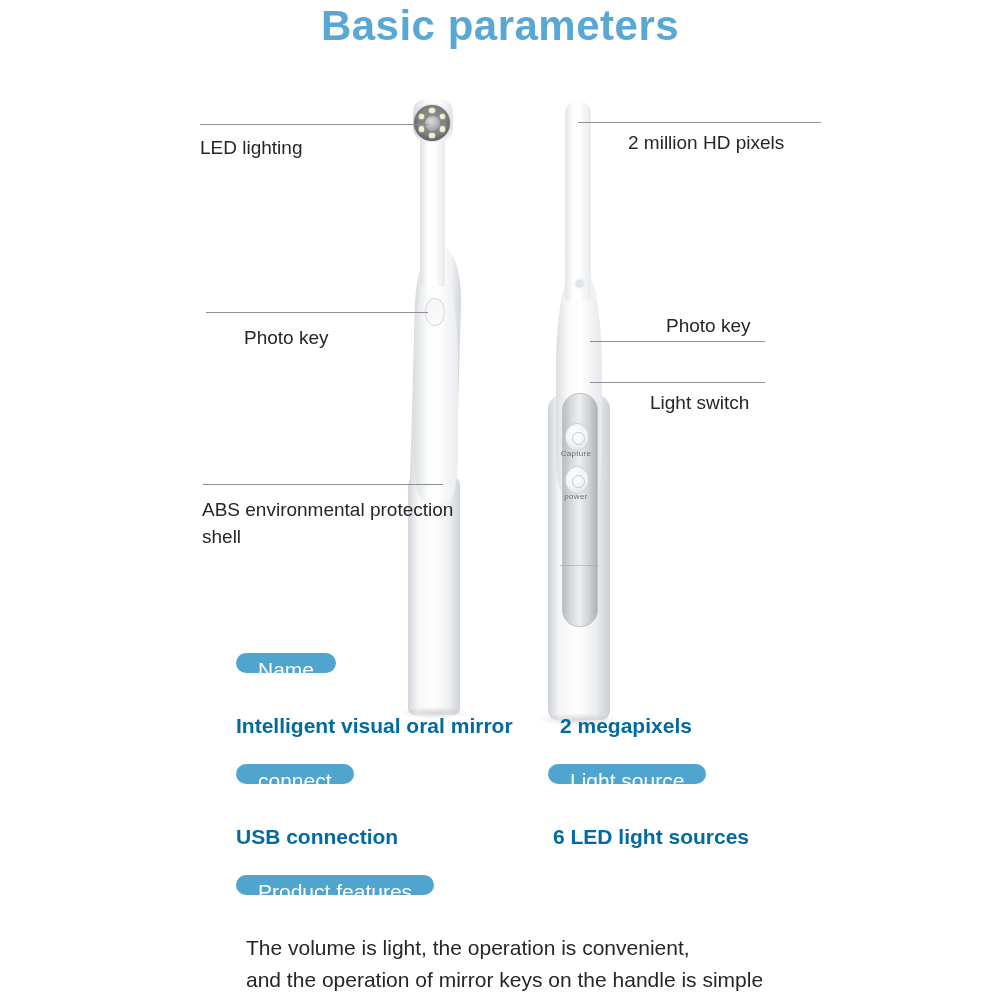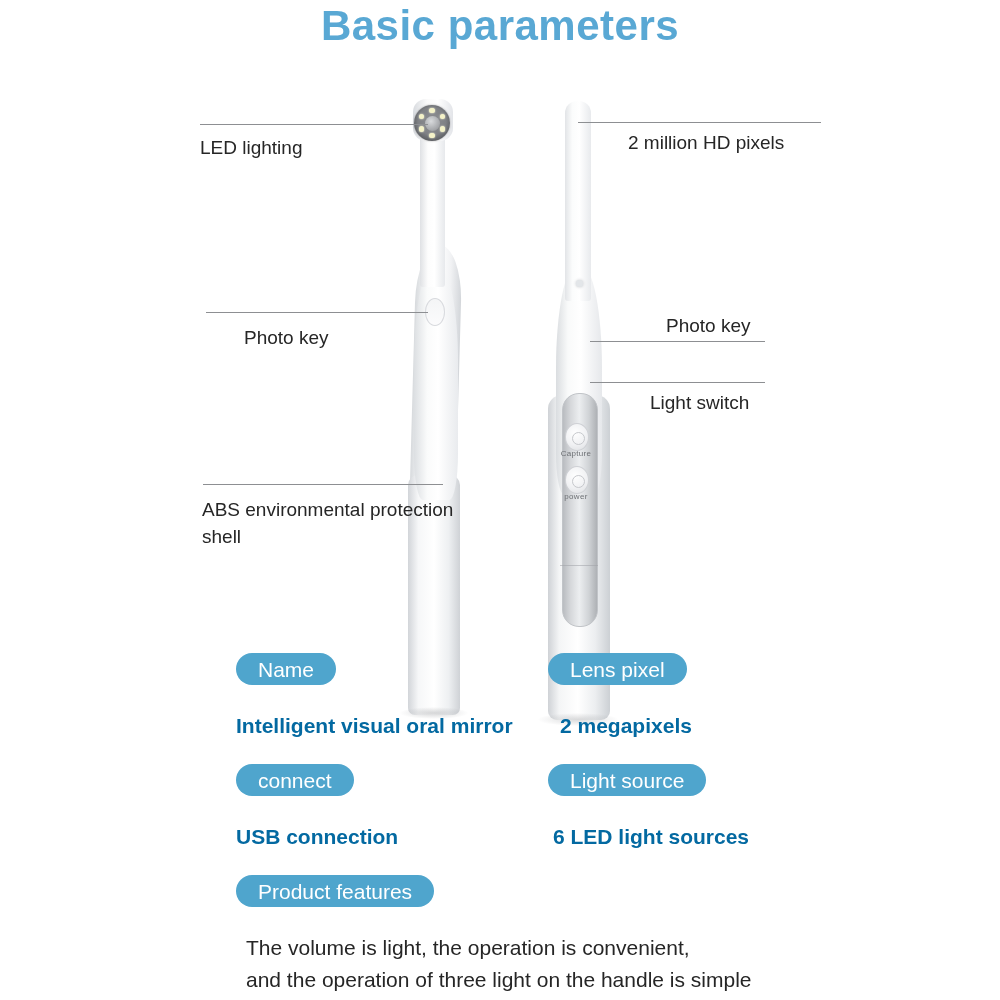--- a/index.html
+++ b/index.html
@@ -257,21 +257,21 @@
   }
 
   
   .pill {
     position: absolute;
     display: inline-block;
     background: #4fa5cd;
     color: #ffffff;
     font-size: 21px;
     line-height: 34px;
-    height: 32px;
+    height: 20px;
     padding: 0 22px;
     border-radius: 18px;
     white-space: nowrap;
   }
   .spec-value {
     position: absolute;
     font-size: 21px;
     color: #0369a1;
     white-space: nowrap;
     font-weight: bold;
@@ -349,26 +349,25 @@
 
   <div class="callout" style="left:628px; top:129px;">2 million HD pixels</div>
 
   <div class="callout" style="left:666px; top:312px;">Photo key</div>
 
   <div class="callout" style="left:650px; top:389px;">Light switch</div>
 
   <div class="pill" style="left:236px; top:653px;">Name</div>
   <div class="spec-value" style="left:236px; top:714px;">Intelligent visual oral mirror</div>
 
-  <div class="pill" style="left:548px; top:653px;">Lens pixel</div>
   <div class="spec-value" style="left:560px; top:714px;">2 megapixels</div>
 
   <div class="pill" style="left:236px; top:764px;">connect</div>
   <div class="spec-value" style="left:236px; top:825px;">USB connection</div>
 
   <div class="pill" style="left:548px; top:764px;">Light source</div>
   <div class="spec-value" style="left:553px; top:825px;">6 LED light sources</div>
 
   <div class="pill" style="left:236px; top:875px;">Product features</div>
   <div class="feature-text" style="left:246px; top:932px;text-align:center;">The volume is light, the operation is convenient,</div>
-  <div class="feature-text" style="left:246px; top:964px;">and the operation of three light on the handle is simple</div>
+  <div class="feature-text" style="left:246px; top:964px;">and the operation of mirror keys on the handle is simple</div>
 
 </div>
 
 </body></html>

